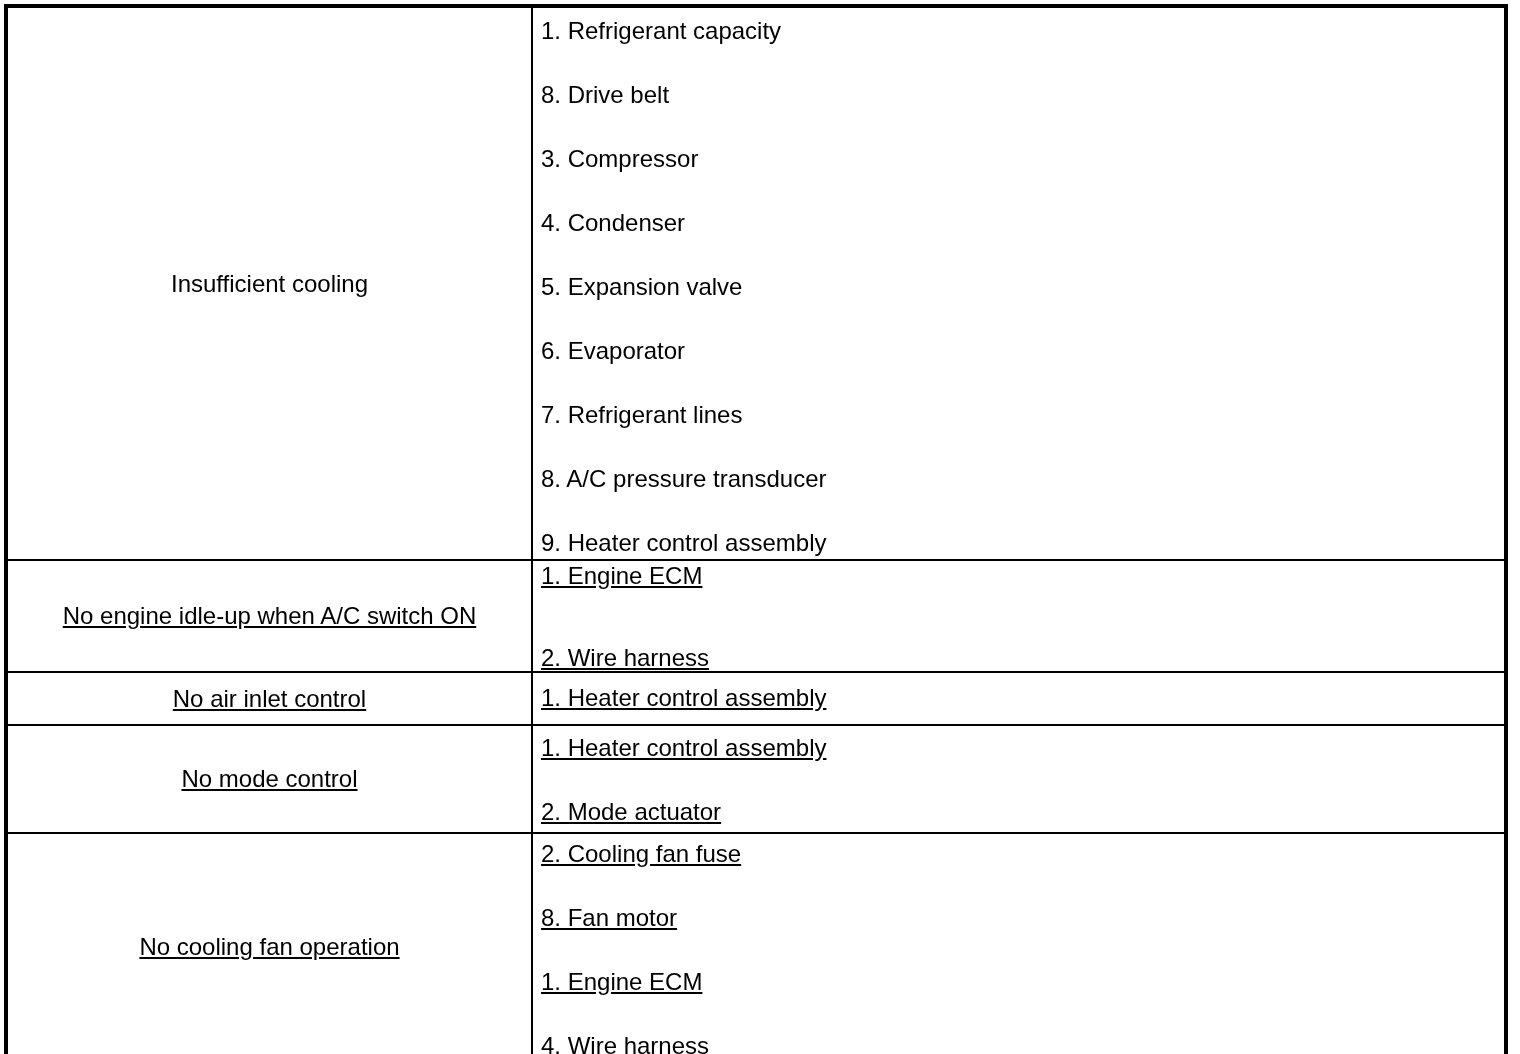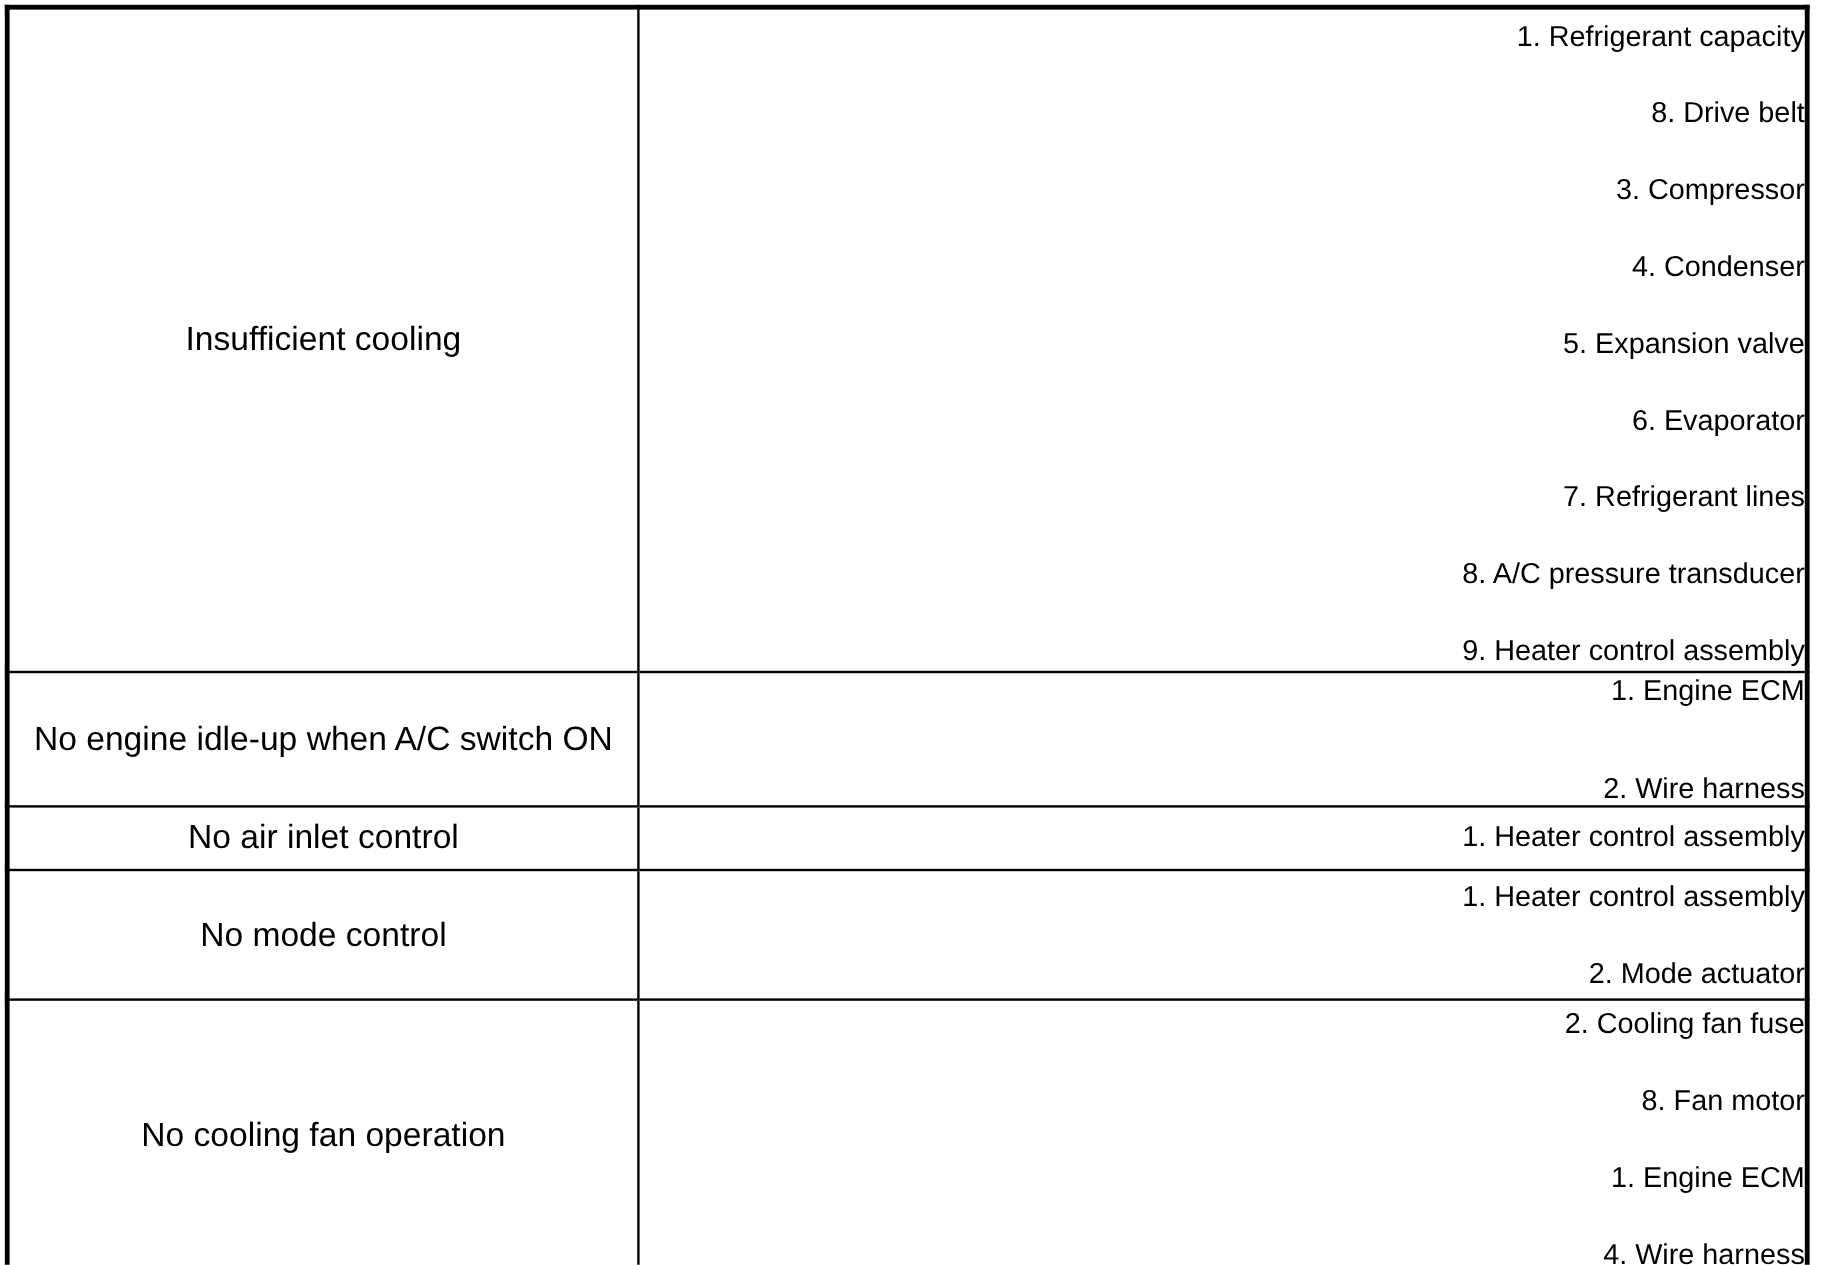--- a/index.html
+++ b/index.html
@@ -48,53 +48,54 @@
     border: 0;
     font-size: 24px;
     line-height: 1.1;
     color: #000000;
     background: #ffffff;
   }
 
   
   .sym-table tr + tr > td {
     border-top: 2px solid #000000;
+    text-decoration: underline;
   }
 
   
   td.symptom-cell {
     width: 526px;
     text-align: center;
     padding: 0 10px;
   }
 
   
   td.cause-cell {
     border-left: 2px solid #000000;
-    text-align: right;
-    padding-left: 20px;
+    text-align: left;
+    padding-left: 8px;
   }
 
   .cause-list {
     list-style: none;
     margin: 0;
     padding: 0;
   }
   .cause-list li {
     font-size: 24px;
     line-height: 1.1;
     white-space: nowrap;
   }
 
   
   .cause-list.gap-wide li + li { margin-top: 38px; }
   .cause-list.gap-wide li { height: 26px; }
 
   .symptom-label {
-    font-size: 28px;
+    font-size: 24px;
     line-height: 1.15;
     white-space: nowrap;
   }
 
   
   .row-insufficient td { height: 554px; }
   .row-idleup td       { height: 104px; }
   .row-airinlet td     { height: 53px; }
   .row-mode td         { height: 108px; }
   .row-fan td          { height: 228px; }

